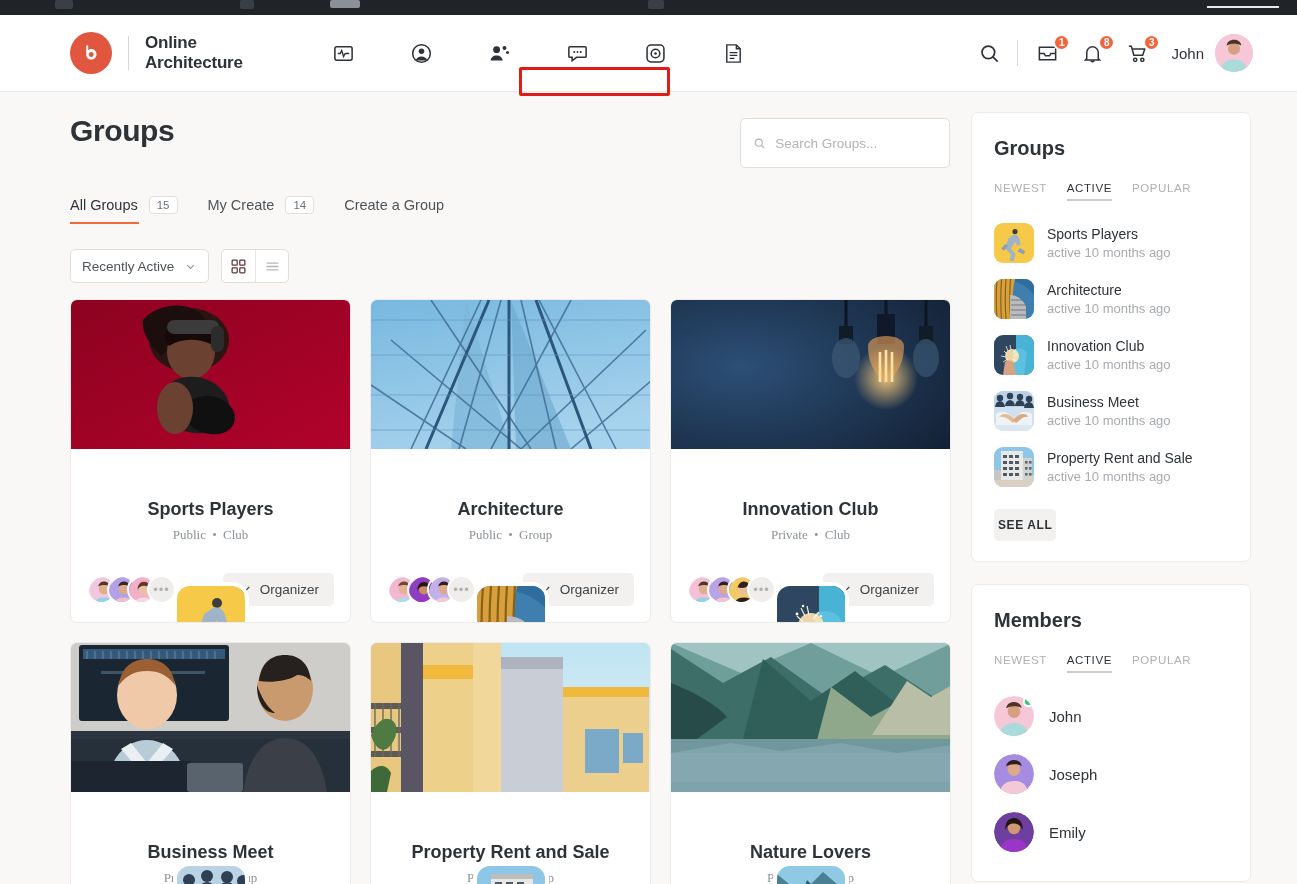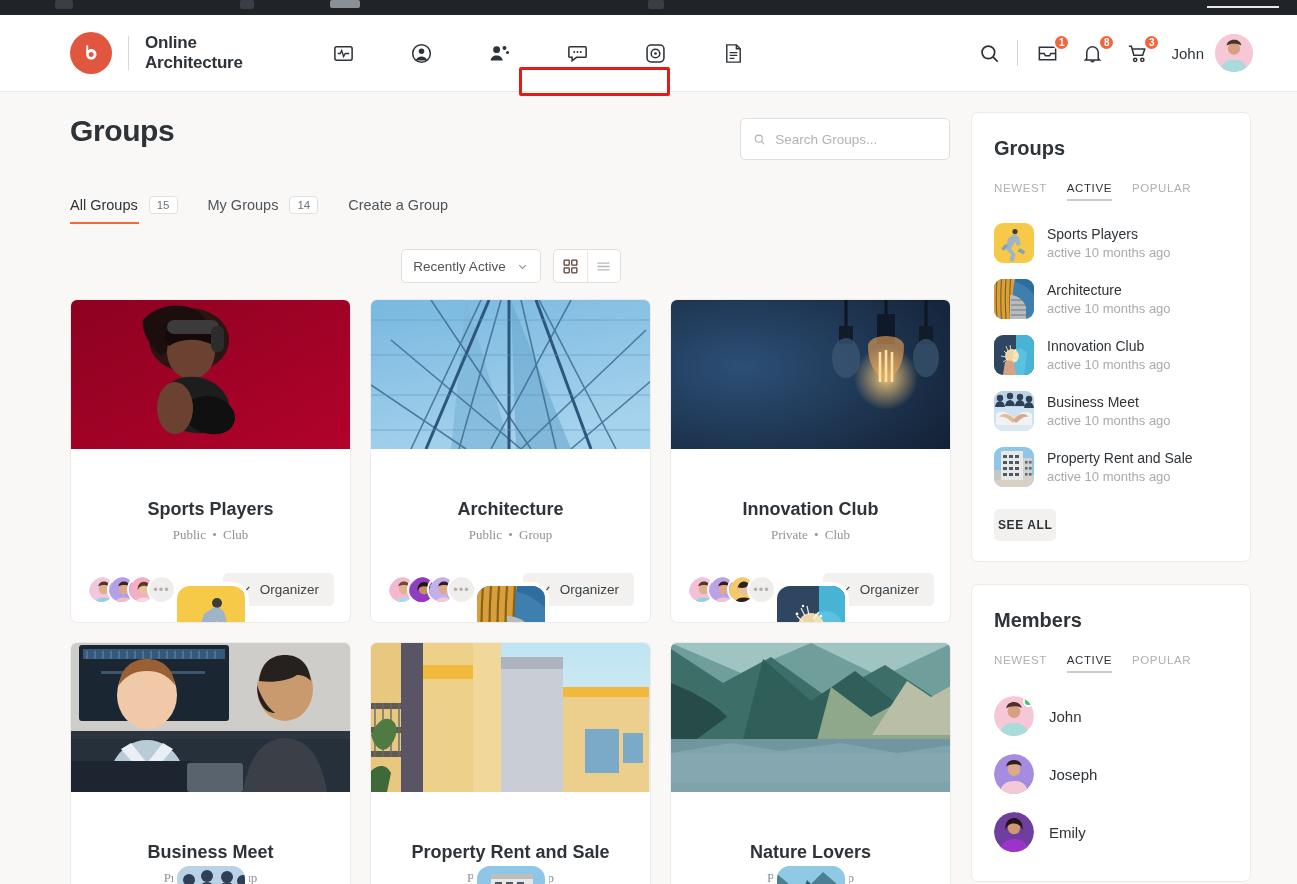--- a/index.html
+++ b/index.html
@@ -95,21 +95,21 @@
   .side-col { position: absolute; left: 971px; top: 20px; width: 280px; }
 
   .page-title {
     font-size: 30px; font-weight: 700; color: #2e3338;
     letter-spacing: -0.4px; margin-top: 22px;
   }
 
   
   .search-wrap {
     position: absolute; right: 2px; top: 26px;
-    width: 210px; height: 42px;
+    width: 210px; height: 50px;
     border: 1px solid #e2dedb; border-radius: 5px;
     background: #fff;
     display: flex; align-items: center; padding: 0 12px; gap: 9px;
   }
   .search-wrap input {
     border: none; outline: none; width: 100%;
     font-size: 13.5px; color: #4a4a4a;
     font-family: "Liberation Sans", sans-serif;
     background: transparent;
   }
@@ -128,21 +128,21 @@
     width: 69px; height: 2.5px; background: #ef6a3c;
   }
   .tab-count {
     font-size: 11.5px; color: #6d7378;
     border: 1px solid #e3dfdc; border-radius: 4px;
     padding: 2px 7px; background: #fff;
   }
 
   
   .sort-row {
-    display: flex; align-items: center; justify-content: center;
+    display: flex; align-items: center; justify-content: flex-start;
     gap: 12px; margin-top: 25px;
   }
   .sort-select {
     height: 34px; min-width: 128px;
     border: 1px solid #e2dedb; border-radius: 5px; background: #fff;
     display: flex; align-items: center; justify-content: space-between;
     padding: 0 11px; gap: 10px; cursor: pointer;
     font-size: 13.5px; color: #4f5458;
   }
   .view-toggle {
@@ -376,21 +376,21 @@
       </svg>
       <input type="text" placeholder="Search Groups..." style="">
     </div>
 
     <div class="tabs">
       <div class="tab active">
         <span>All Groups</span>
         <span class="tab-count">15</span>
       </div>
       <div class="tab">
-        <span>My Groups</span>
+        <span>My Create</span>
         <span class="tab-count">14</span>
       </div>
       <div class="tab">
         <span>Create a Group</span>
       </div>
     </div>
 
     <div class="sort-row">
       <div class="sort-select">
         <span>Recently Active</span>

